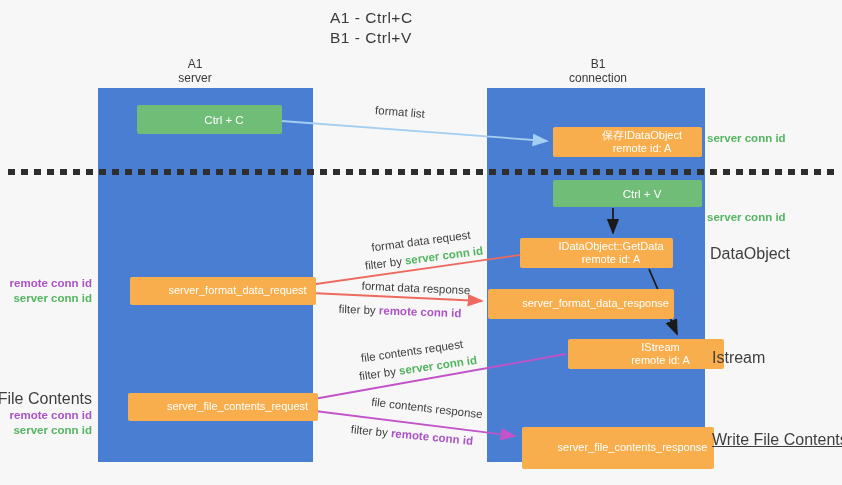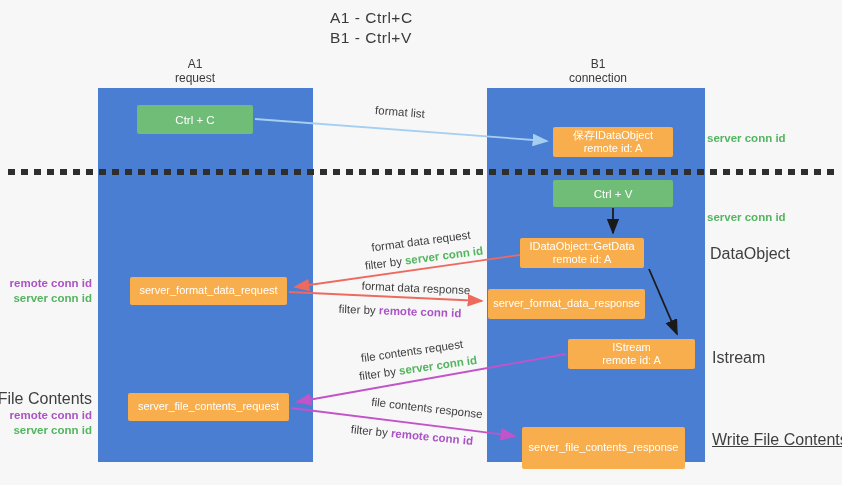--- a/index.html
+++ b/index.html
@@ -15,21 +15,21 @@
   .column{position:absolute;top:88px;height:374px;background:#4a7ed3;}
   .col-left{left:98px;width:215px;}
   .col-right{left:487px;width:218px;}
 
   .dotted{position:absolute;left:8px;top:169px;width:830px;height:6px;
           background:repeating-linear-gradient(90deg,#2e2e2e 0 7px,transparent 7px 13px);}
 
   .arrows{position:absolute;left:0;top:0;}
 
   .box{position:absolute;display:flex;flex-direction:column;align-items:center;justify-content:center;
-       color:#fff;text-align:center;border-radius:2px;font-size:11.5px;line-height:14px;}
+       color:#fff;text-align:center;border-radius:2px;font-size:11.5px;line-height:14px;padding-left:29px;}
   .green{background:#70bd78;}
   .orange{background:#f9ae4d;}
   .box .ln{font-size:11px;line-height:13.5px;text-align:center;}
 
   .lbl{position:absolute;white-space:nowrap;font-size:11.5px;color:#3f3f3f;}
   .ctr{transform-origin:center;}
   .green-t{color:#53b55f;font-weight:700;}
   .purple-t{color:#ab53c4;font-weight:700;}
   .side{position:absolute;white-space:nowrap;font-size:16px;color:#3e3e3e;}
   .side-bold-green{position:absolute;white-space:nowrap;font-size:11.5px;font-weight:700;color:#53b55f;}
@@ -41,21 +41,21 @@
 
 <div class="canvas">
 
   <div class="title">
     <div>A1 - Ctrl+C</div>
     <div>B1 - Ctrl+V</div>
   </div>
 
   <div class="col-header" style="left:135px;">
     <div>A1</div>
-    <div>request</div>
+    <div>server</div>
   </div>
   <div class="col-header" style="left:538px;">
     <div>B1</div>
     <div>connection</div>
   </div>
 
   <div class="column col-left"></div>
   <div class="column col-right"></div>
 
   <div class="dotted"></div>

